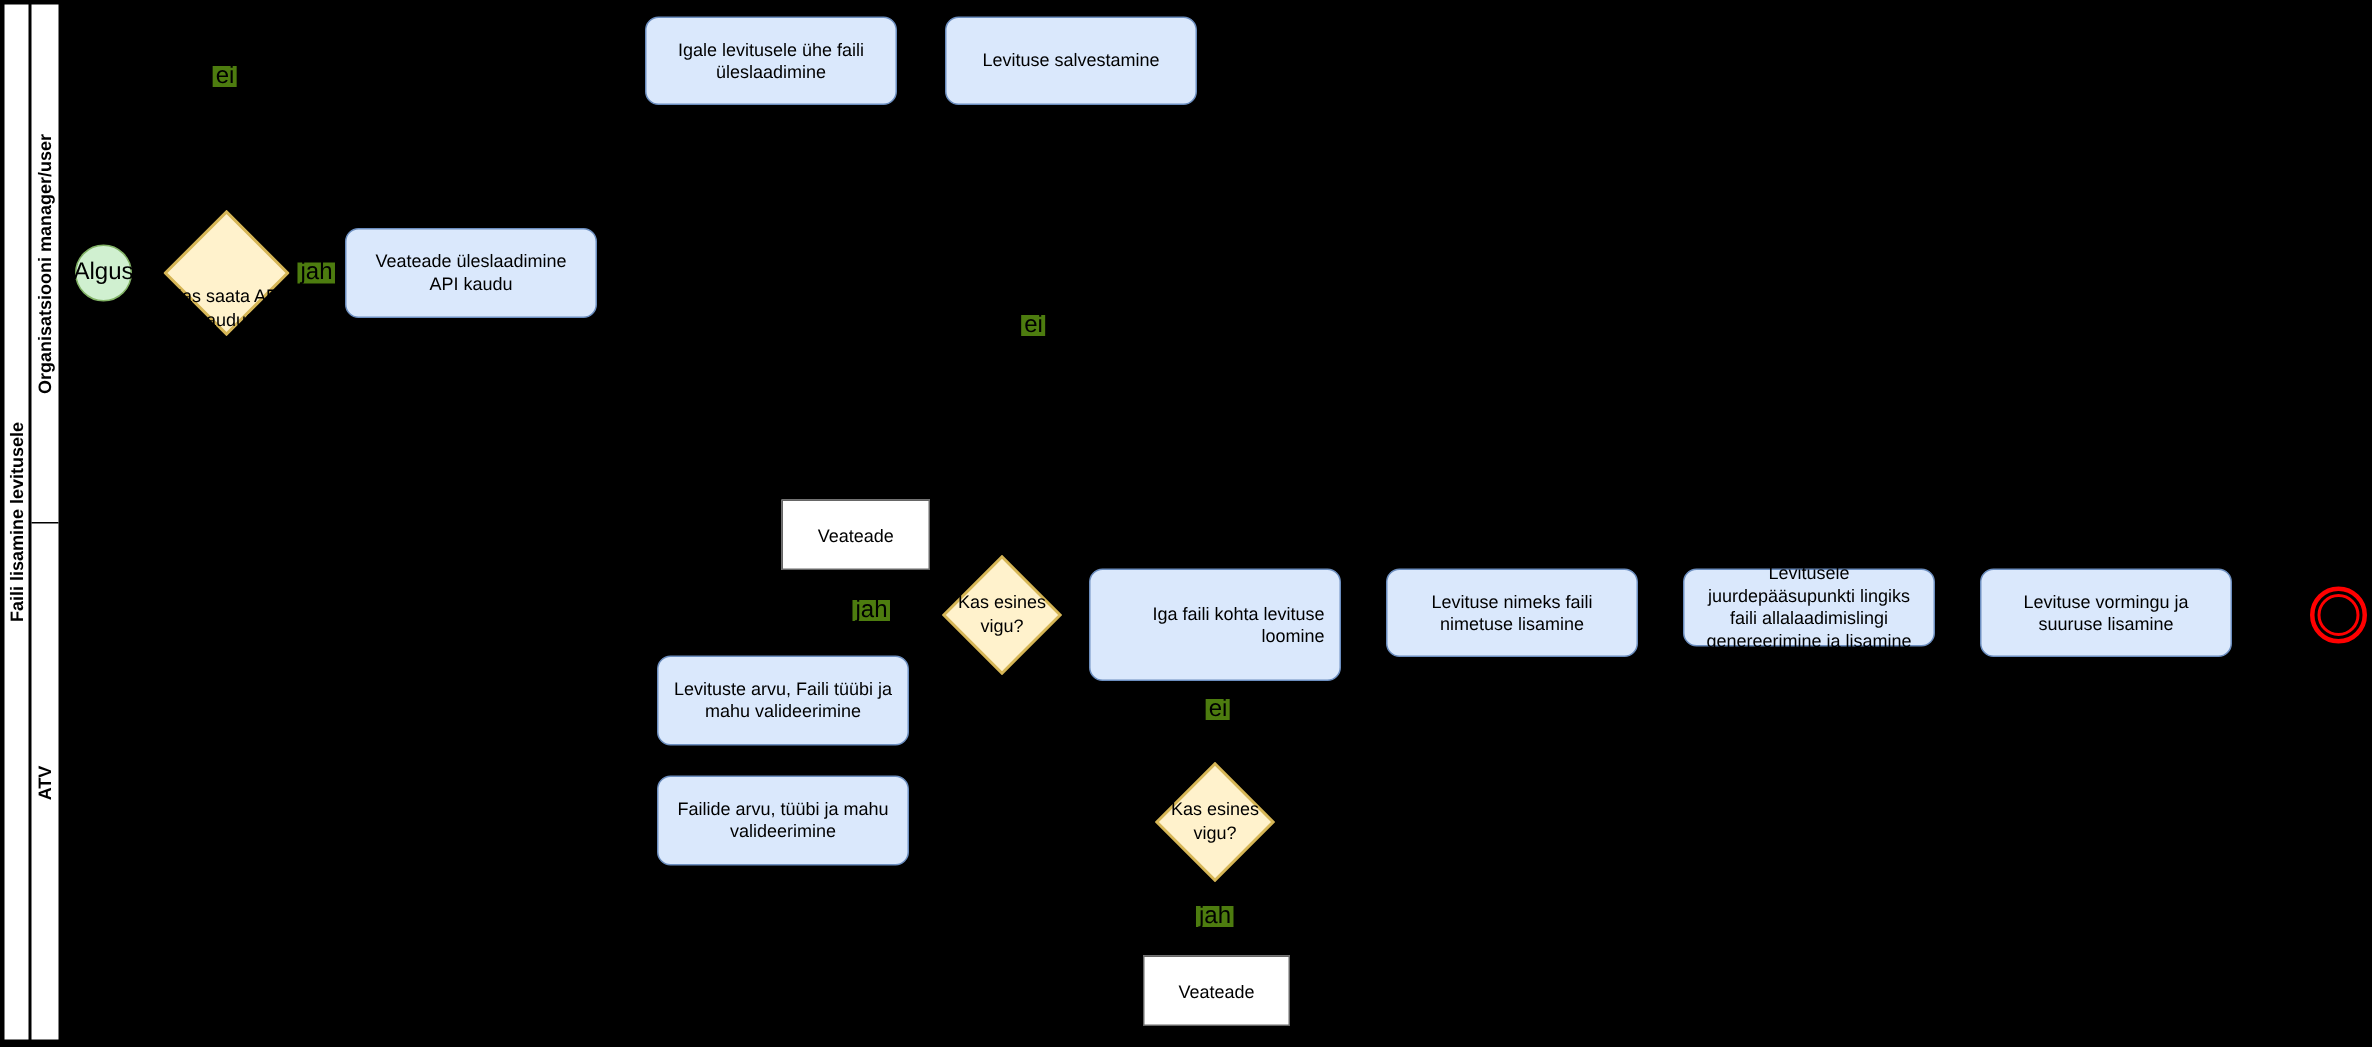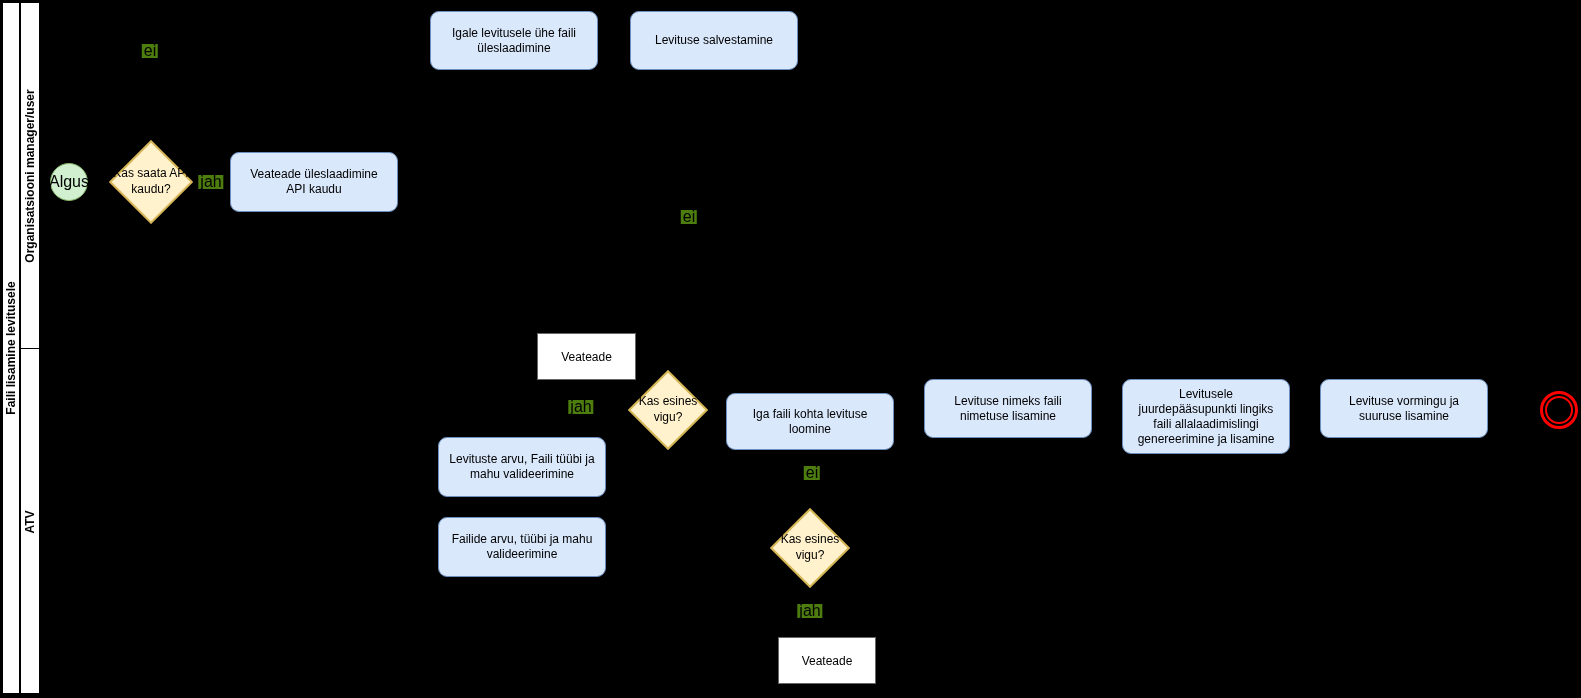--- a/index.html
+++ b/index.html
@@ -23,21 +23,21 @@
     border:1px solid var(--task-border, #6c8ebf);
     border-radius:9px;
     display:flex; align-items:center; justify-content:center;
     text-align:center; font-size:12px; line-height:1.25; color:#000;
     padding:4px 10px;
   }
   .note {
     position:absolute; box-sizing:border-box;
     background:#ffffff; border:1px solid #666;
     display:flex; align-items:center; justify-content:center;
-    text-align:center; font-size:12px; color:#000;margin-left:16px;
+    text-align:center; font-size:12px; color:#000;
   }
   .event-start {
     position:absolute; box-sizing:border-box;
     background:var(--start-fill, #d0f0d0);
     border:1px solid var(--start-border, #82b366);
     border-radius:50%;
     display:flex; align-items:center; justify-content:center;
     font-size:16px; color:#000;
   }
   .event-end {
@@ -86,21 +86,21 @@
   </div>
 
   <div class="event-start" style="left:50px; top:163px; width:38px; height:38px;">
     <span>Algus</span>
   </div>
 
   <div class="decision" style="left:109px; top:140px; width:84px; height:84px;">
     <svg viewBox="0 0 100 100" preserveAspectRatio="none">
       <polygon points="50,1.5 98.5,50 50,98.5 1.5,50"></polygon>
     </svg>
-    <span class="decision-label" style="width:110px;">Kas saata API kaudu?</span>
+    <span class="decision-label" style="width:110px;margin-top:24px;">Kas saata API kaudu?</span>
   </div>
 
   <div class="edge-label" style="left:150px; top:51px;">ei</div>
   <div class="edge-label" style="left:211px; top:182px;">jah</div>
 
 
   <div class="task" style="left:430px; top:11px; width:168px; height:59px;">
     <span>Igale levitusele ühe faili üleslaadimine</span>
   </div>
 
@@ -128,29 +128,29 @@
   <div class="edge-label" style="left:581px; top:407px;">jah</div>
 
   <div class="task" style="left:438px; top:517px; width:168px; height:60px;">
     <span>Failide arvu, tüübi ja mahu valideerimine</span>
   </div>
 
   <div class="task" style="left:438px; top:437px; width:168px; height:60px;">
     <span>Levituste arvu, Faili tüübi ja mahu valideerimine</span>
   </div>
 
-  <div class="task" style="left:726px; top:393px; width:168px; height:57px;">
+  <div class="task" style="left:726px; top:379px; width:168px; height:75px;text-align:right;">
     <span>Iga faili kohta levituse loomine</span>
   </div>
 
   <div class="task" style="left:924px; top:379px; width:168px; height:59px;">
     <span>Levituse nimeks faili nimetuse lisamine</span>
   </div>
 
-  <div class="task" style="left:1122px; top:379px; width:168px; height:75px; padding:4px 6px;">
+  <div class="task" style="left:1122px; top:379px; width:168px; height:52px; padding:4px 6px;">
     <span>Levitusele juurdepääsupunkti lingiks faili allalaadimislingi genereerimine ja lisamine</span>
   </div>
 
   <div class="task" style="left:1320px; top:379px; width:168px; height:59px;">
     <span>Levituse vormingu ja suuruse lisamine</span>
   </div>
 
   <div class="event-end" style="left:1540px; top:391px; width:38px; height:38px;">
     <div class="inner"></div>
   </div>

